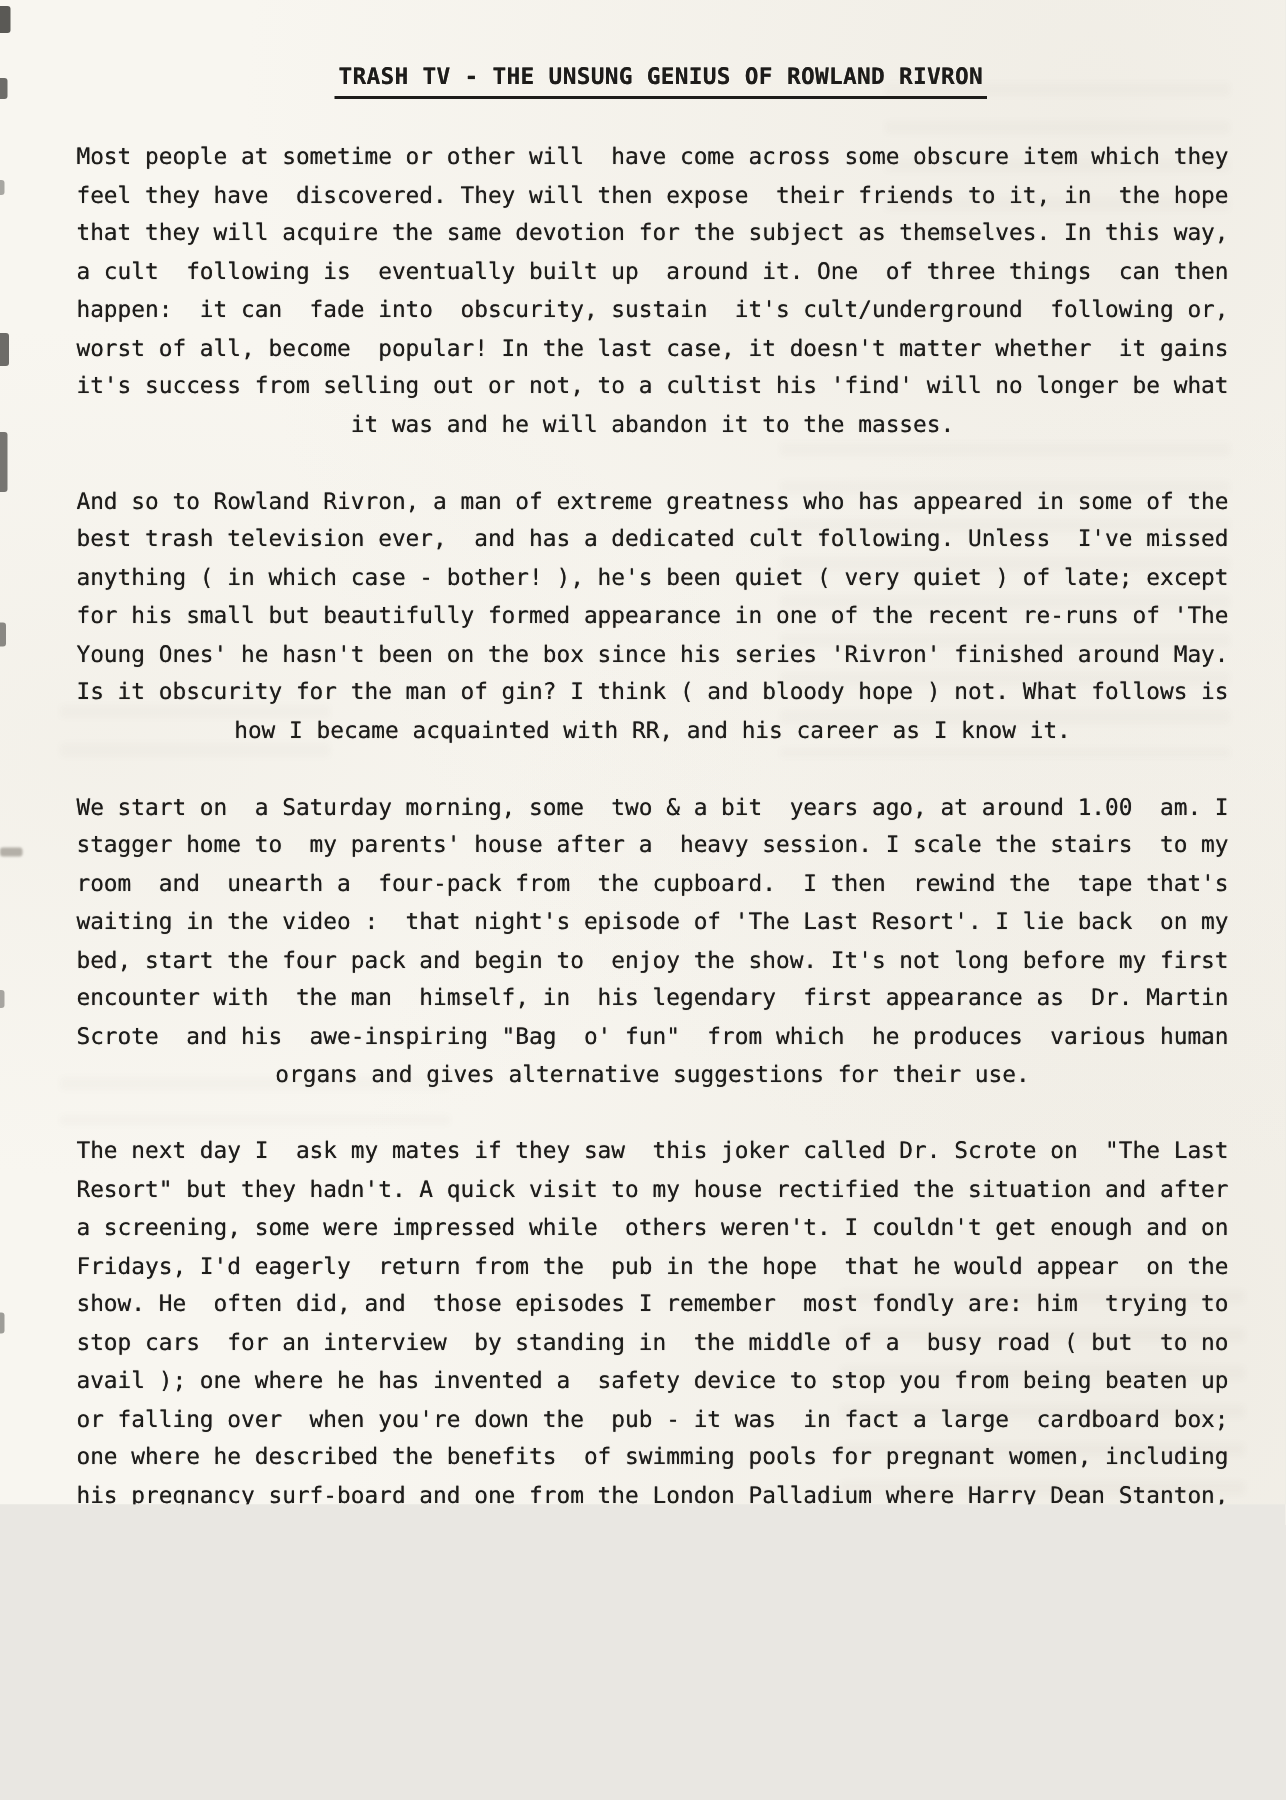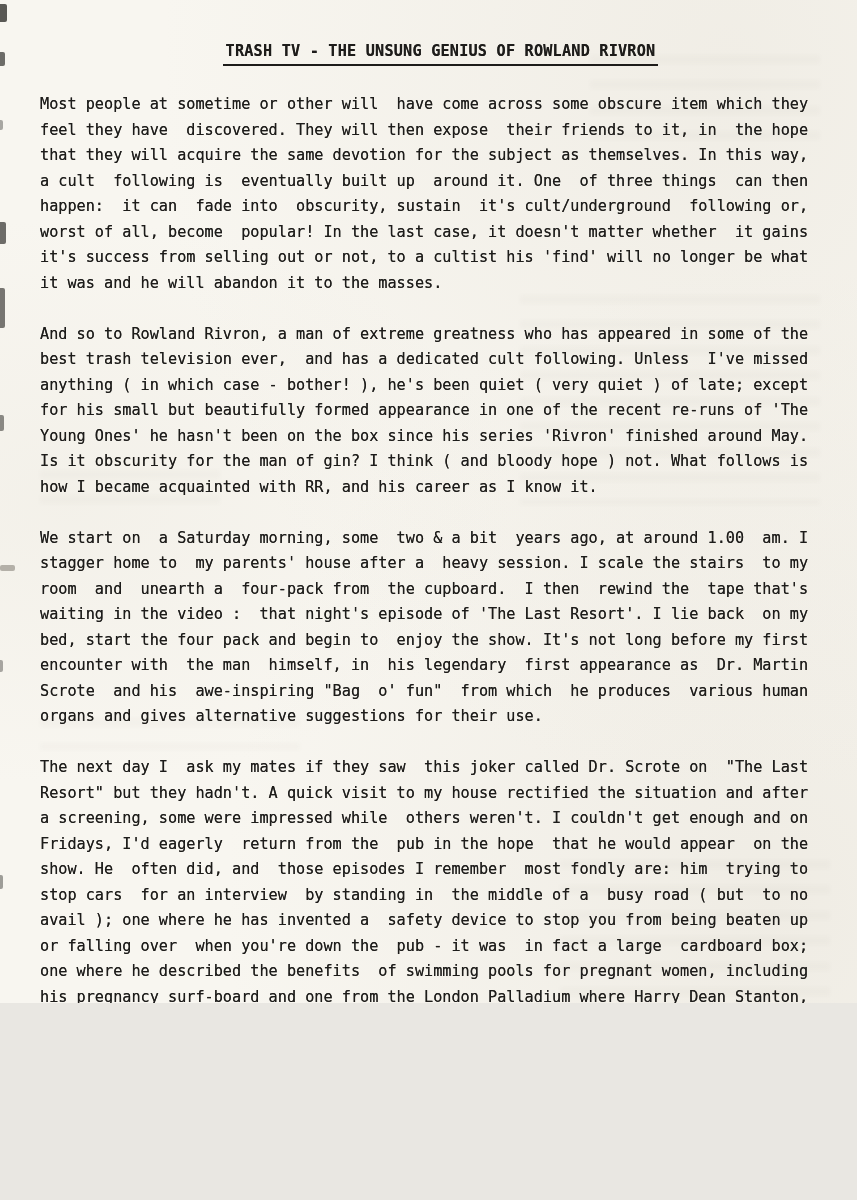--- a/index.html
+++ b/index.html
@@ -33,20 +33,21 @@
     display: inline-block;
     border-bottom: 2px solid #1d1c1a;
     padding: 0 3px 2px 3px;
     text-shadow: 0 0 0.4px rgba(29,28,26,0.75);
   }
   .body-text {
     position: absolute;
     top: 92px;
     left: 40px;
     width: 790px;
+    text-align: center;
   }
   .para {
     white-space: pre-wrap;
     font-size: 15.2px;
     line-height: 25.5px;
     margin: 0 0 25.5px 0;
     text-shadow: 0 0 0.45px rgba(29,28,26,0.8);
   }
   
   .edge-dash {

